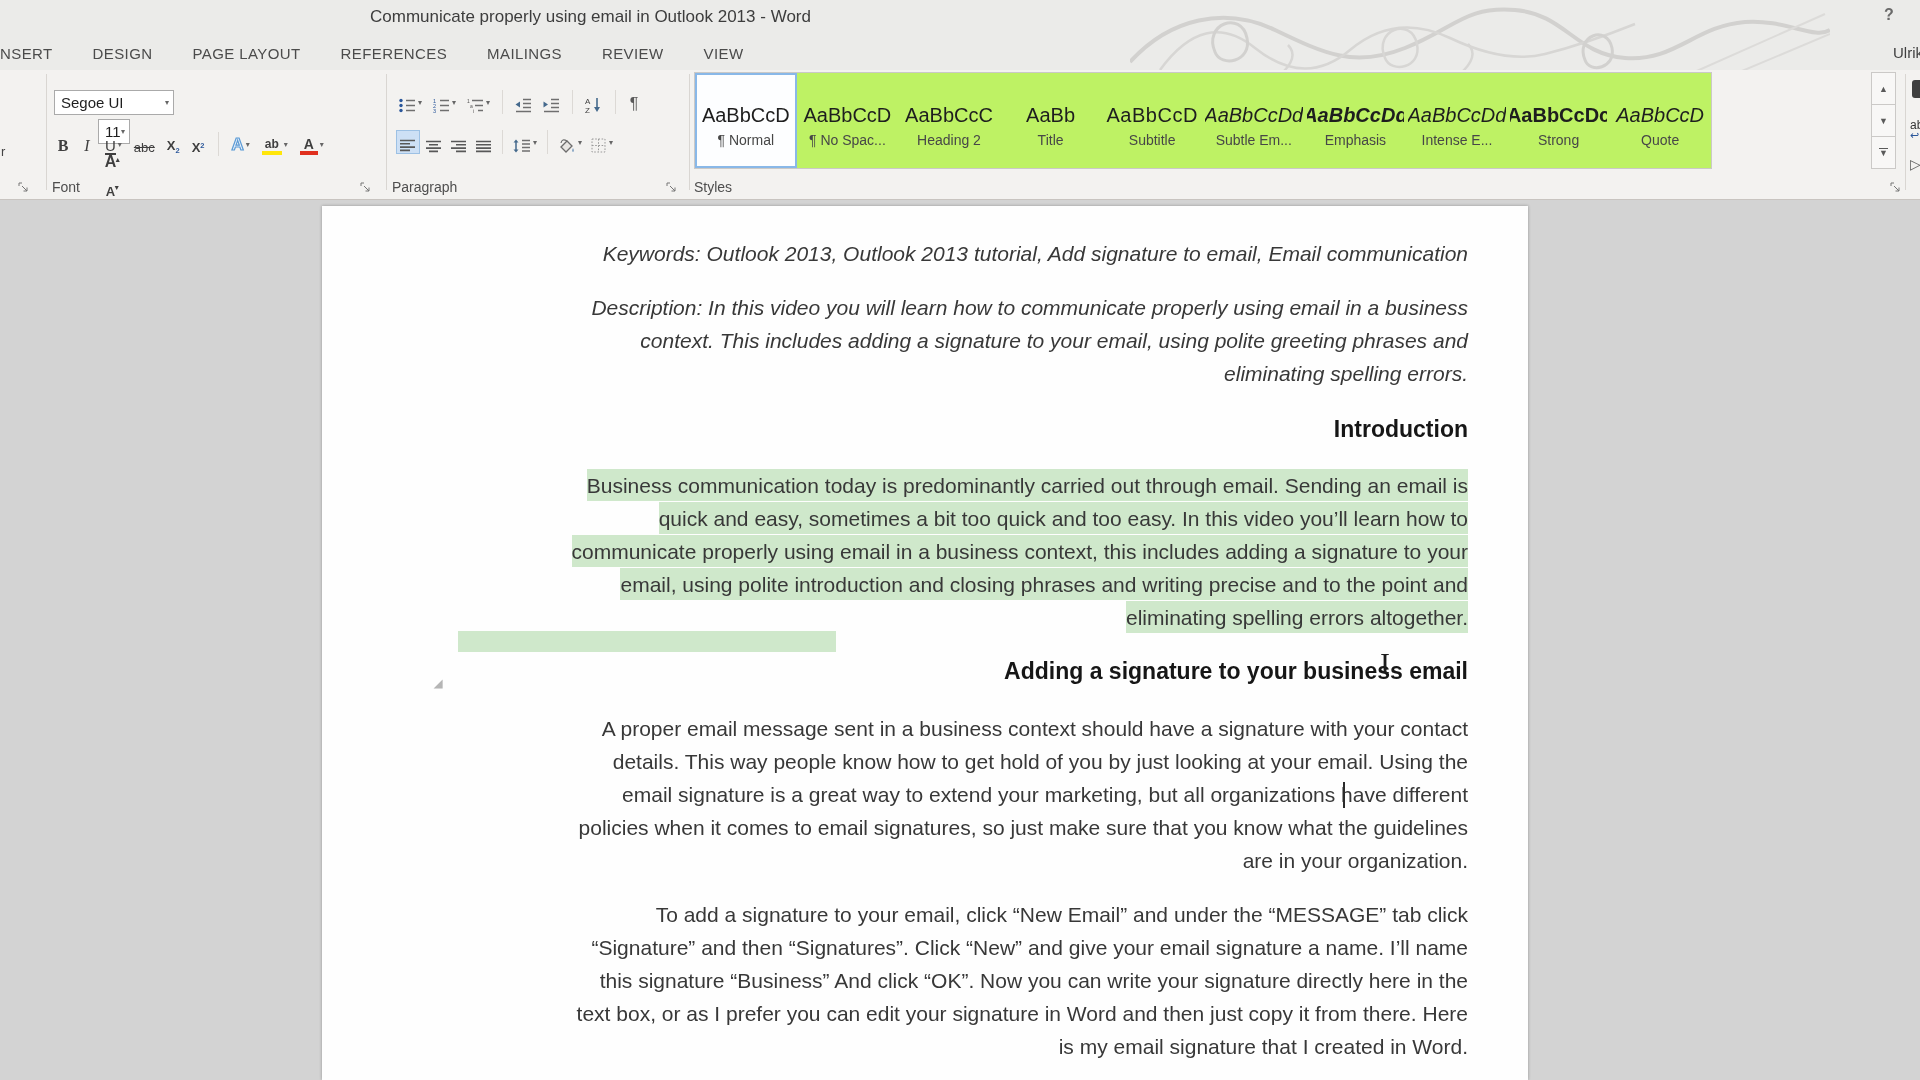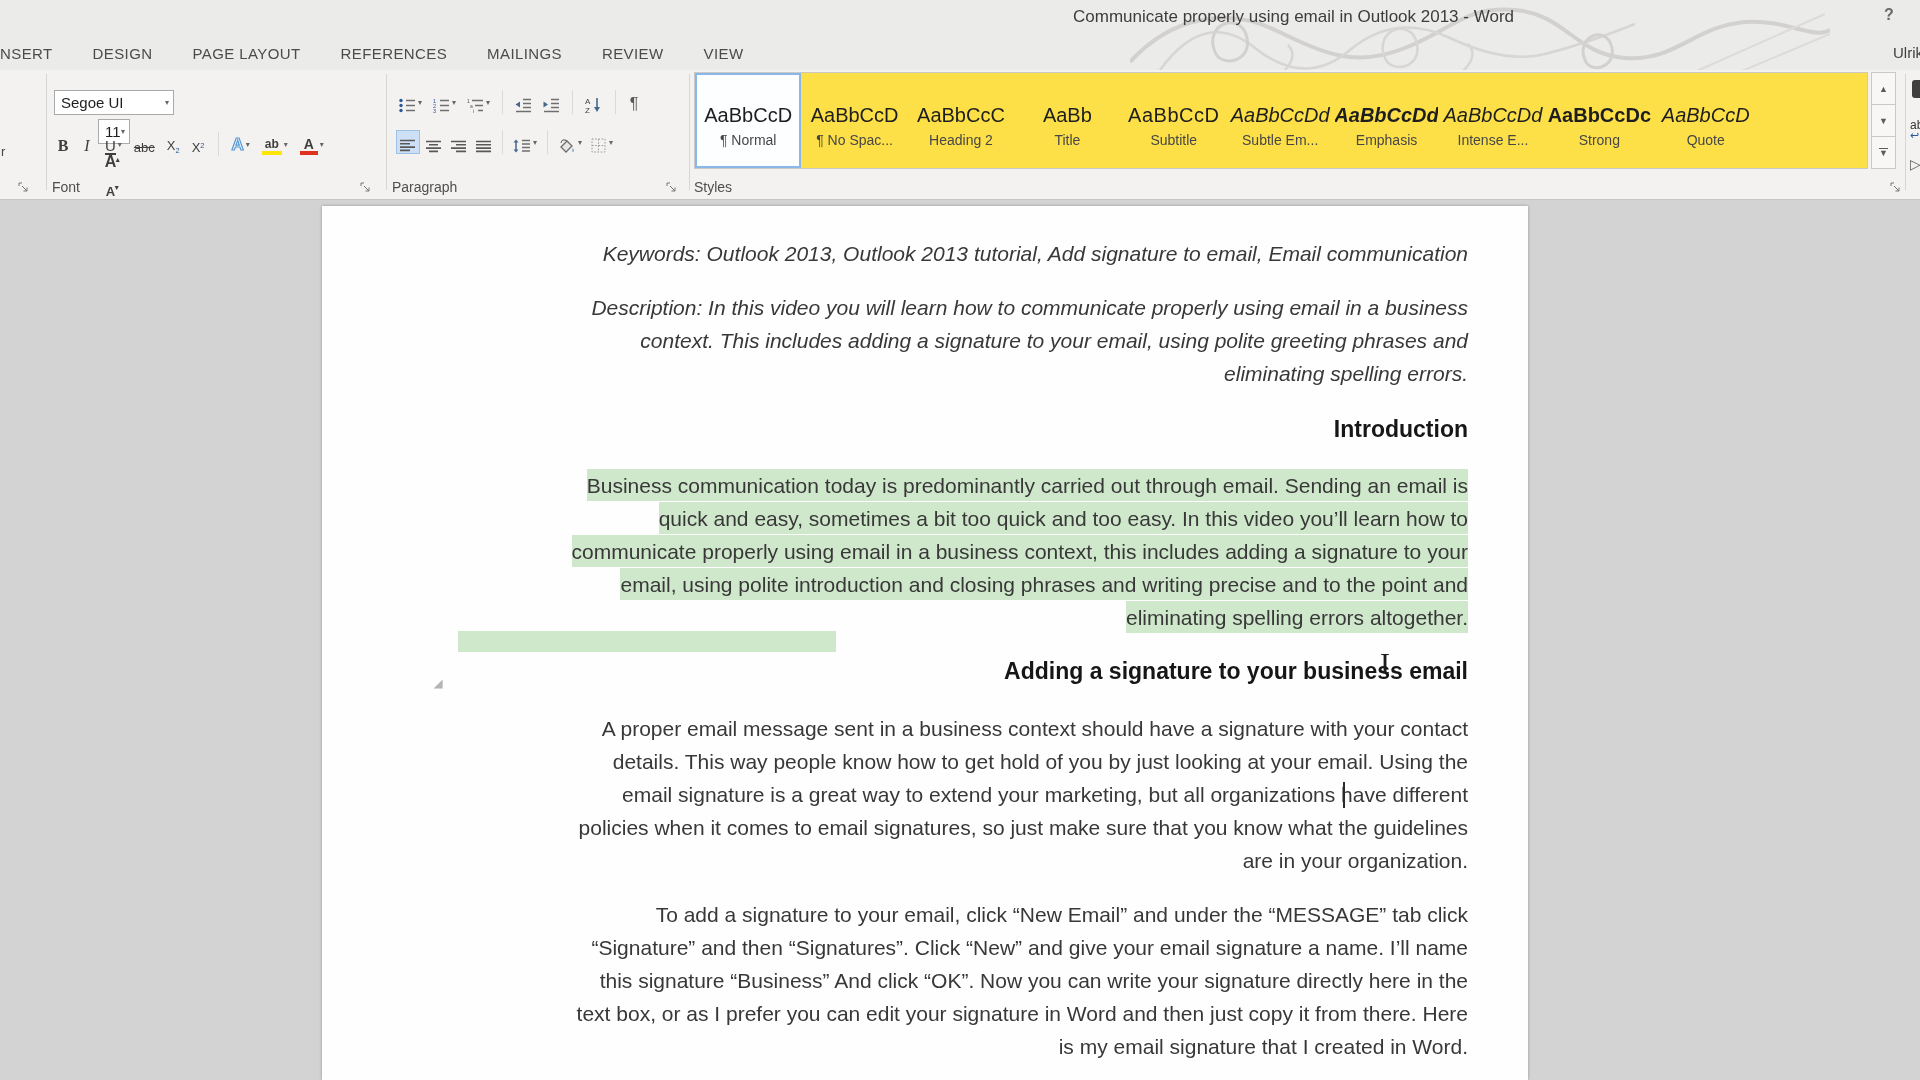--- a/index.html
+++ b/index.html
@@ -2,21 +2,21 @@
 <html><head>
 <meta charset="utf-8">
 <style>
   html,body{margin:0;padding:0}
   body{width:1920px;height:1080px;overflow:hidden;position:relative;
        font-family:"Liberation Sans",sans-serif;background:#d3d3d3;}
 
   
   .chrome{position:absolute;left:0;top:0;width:1920px;height:70px;background:#ebebe9;}
   .flourish{position:absolute;left:1130px;top:0;width:700px;height:78px;}
-  .win-title{position:absolute;left:384px;top:7px;width:1130px;text-align:right;
+  .win-title{position:absolute;left:370px;top:7px;width:1130px;text-align:left;
              font-size:17px;color:#3d3d3d;white-space:nowrap;}
   .help-q{position:absolute;left:1884px;top:6px;font-size:16px;color:#6a6a6a;font-weight:bold;}
   .user-name{position:absolute;left:1893px;top:44px;font-size:15px;color:#3f3f3f;white-space:nowrap;}
 
   .tabsrow{position:absolute;left:0;top:38px;height:30px;display:flex;align-items:center;
            font-size:15px;color:#4b4b4b;letter-spacing:.4px;white-space:nowrap;}
   .tab{cursor:default}
   .tab+.tab{margin-left:40px}
 
   
@@ -35,31 +35,31 @@
   .combo .dd{margin-left:auto}
   .remnant{position:absolute;left:1px;top:74px;font-size:13px;color:#444;}
 
   
   .gA{font-size:16px;font-weight:bold}
   .tick{font-size:7px;position:relative;top:-8px;left:-2px}
   .bold-i{font-weight:bold;font-size:16px;font-family:"Liberation Serif",serif}
   .ital-i{font-style:italic;font-size:16px;font-family:"Liberation Serif",serif}
   .und-i{font-size:15px;border-bottom:2px solid #3f3f3f;line-height:15px}
   .strike-i{font-size:13px;text-decoration:line-through}
-  .subsup{font-size:13px;font-weight:normal}
+  .subsup{font-size:13px;font-weight:bold}
   .subsup small{font-size:9px;color:#2b579a}
   .fx-A{font-size:17px;font-weight:bold;color:#eaf1fb;-webkit-text-stroke:1.2px #5b9bd5;}
   .hl-ab{font-size:12px;font-weight:bold;line-height:11px;display:block}
   .bar{display:block;height:4px;width:20px;margin-top:1px}
   .stack{display:flex;flex-direction:column;align-items:center}
   .eraser{display:inline-block;width:11px;height:7px;background:#ee9d94;transform:skewX(-20deg);margin-left:1px;margin-bottom:3px}
   .pilcrow{font-size:16px;color:#595959}
 
   
-  .gallery{position:absolute;left:694px;top:2px;width:1174px;height:97px;background:#fde047;
+  .gallery{position:absolute;left:694px;top:2px;width:1018px;height:97px;background:#bef264;
            border:1px solid #cbc9c7;box-sizing:border-box;display:flex;}
   .gitem{width:106.4px;box-sizing:border-box;border:2px solid transparent;text-align:center;
          padding-top:12px;overflow:hidden;}
   .gitem .sample{height:40px;display:flex;align-items:flex-end;justify-content:center;
                  font-size:20px;color:#1e1e1e;white-space:nowrap;}
   .gitem .glab{font-size:14px;color:#474747;margin-top:5px;white-space:nowrap;}
   .gitem.sel{border-color:#89b8e8;background:#fdfeff;}
   .smp-h1{font-weight:bold}
   .smp-h2{color:#41719c}
   .smp-title{font-size:31px;color:#a5453e;font-weight:400}

